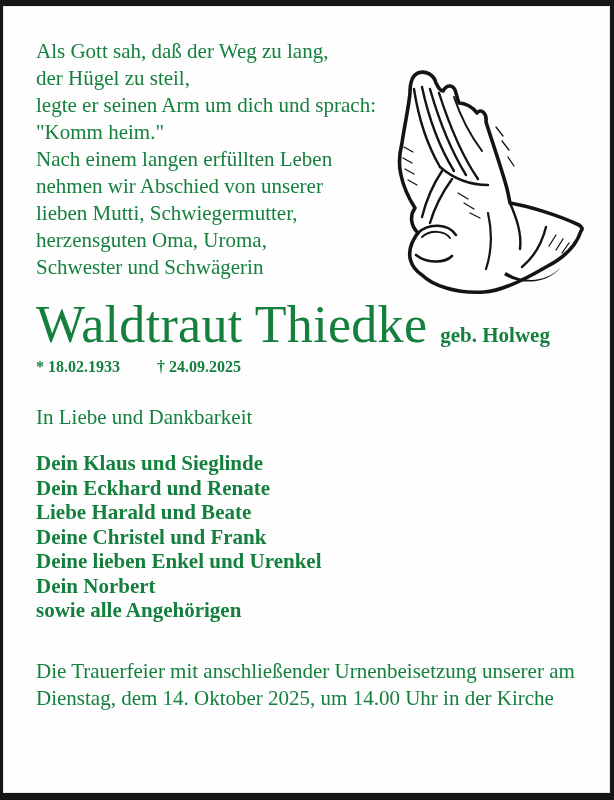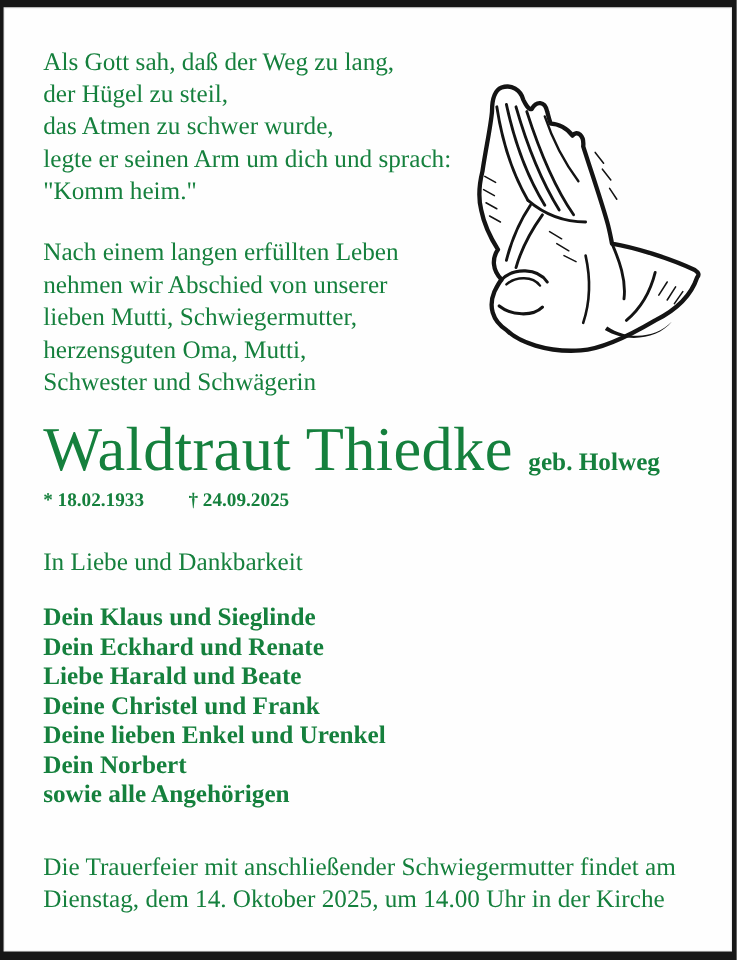--- a/index.html
+++ b/index.html
@@ -10,21 +10,21 @@
     background:#fefefe;
     border:solid #161616;
     border-width:6px 4px 7px 3px;
     box-shadow:0 0 0 1px #e9e9e9 inset;
     overflow:hidden;
     font-family:"Liberation Serif","DejaVu Serif",serif;
     color:#15803d;
   }
   .content{position:absolute;left:33px;top:32px;right:12px;}
   .poem p,.intro p{margin:0;font-size:21px;line-height:27px;}
-  .intro{margin-top:24px;}
+  .intro{}
   .name-row{margin-top:16px;display:flex;align-items:baseline;gap:13px;white-space:nowrap;}
   .name{font-size:52px;font-weight:normal;margin:0;line-height:1.08;letter-spacing:.3px;}
   .maiden{font-size:21px;font-weight:600;}
   .dates{margin-top:5px;font-size:16px;font-weight:bold;}
   .dates .death{margin-left:33px;}
   .closing{margin-top:29px;font-size:21px;}
   .mourners{margin-top:11px;}
   .mourners p{margin:0;font-size:21px;font-weight:bold;line-height:24.5px;}
   .funeral{margin-top:35px;}
   .funeral p{margin:0;font-size:21px;line-height:27.5px;}
@@ -33,30 +33,29 @@
 </style>
 </head>
 <body>
 
 <div class="sheet">
   <div class="content">
 
     <div class="poem">
       <p>Als Gott sah, daß der Weg zu lang,</p>
       <p>der Hügel zu steil,</p>
-      <p>das Atmen zu schwer wurde,</p>
       <p>legte er seinen Arm um dich und sprach:</p>
       <p>"Komm heim."</p>
     </div>
 
     <div class="intro">
       <p>Nach einem langen erfüllten Leben</p>
       <p>nehmen wir Abschied von unserer</p>
       <p>lieben Mutti, Schwiegermutter,</p>
-      <p>herzensguten Oma, Mutti,</p>
+      <p>herzensguten Oma, Uroma,</p>
       <p>Schwester und Schwägerin</p>
     </div>
 
     <div class="name-row">
       <h1 class="name">Waldtraut Thiedke</h1>
       <span class="maiden">geb. Holweg</span>
     </div>
 
     <div class="dates">
       <span class="birth">* 18.02.1933</span>
@@ -69,21 +68,21 @@
       <p>Dein Klaus und Sieglinde</p>
       <p>Dein Eckhard und Renate</p>
       <p>Liebe Harald und Beate</p>
       <p>Deine Christel und Frank</p>
       <p>Deine lieben Enkel und Urenkel</p>
       <p>Dein Norbert</p>
       <p>sowie alle Angehörigen</p>
     </div>
 
     <div class="funeral">
-      <p>Die Trauerfeier mit anschließender Schwiegermutter findet am</p>
+      <p>Die Trauerfeier mit anschließender Urnenbeisetzung unserer am</p>
       <p>Dienstag, dem 14. Oktober 2025, um 14.00 Uhr in der Kirche</p>
     </div>
   </div>
 
   <div class="hands">
     <svg viewBox="0 0 190 230" xmlns="http://www.w3.org/2000/svg" fill="none" stroke="#141414" stroke-linecap="round" stroke-linejoin="round">
 
       <path fill="#ffffff" stroke-width="3.6" d="
         M22,6
         C30,3 38,8 40,16

